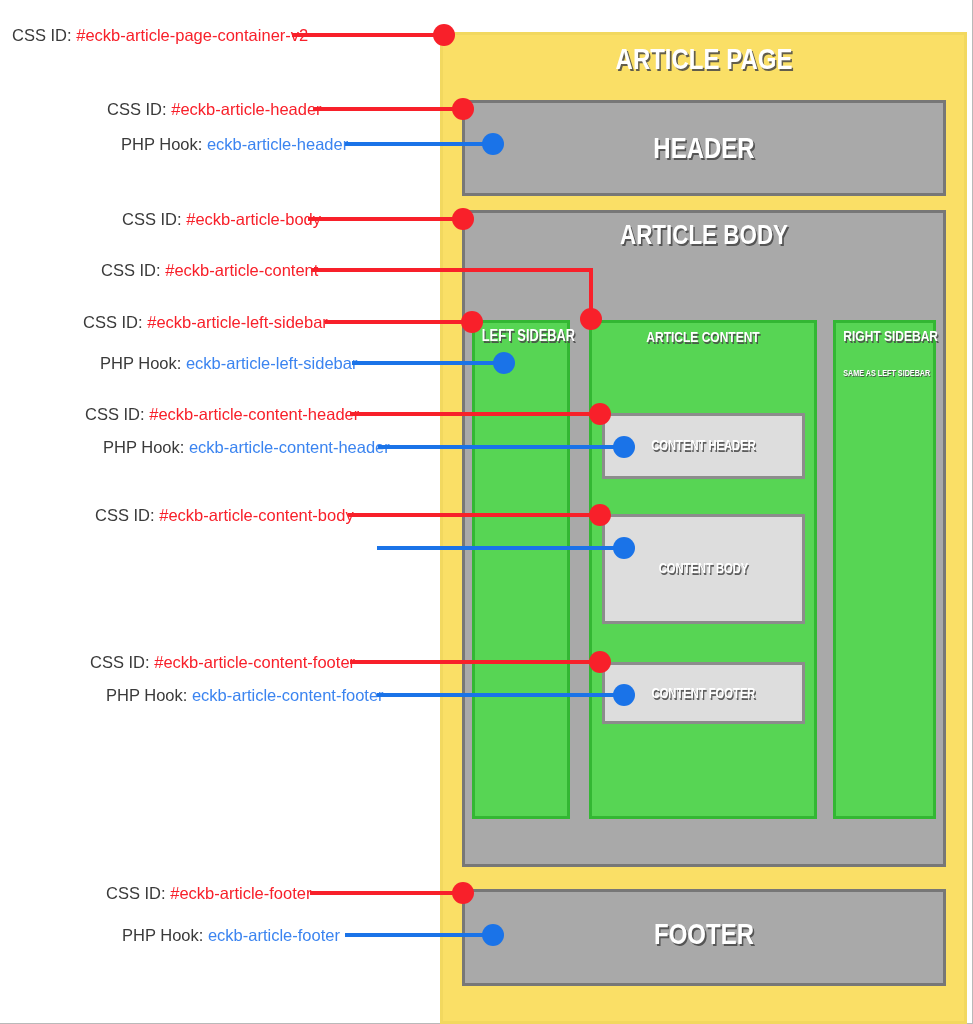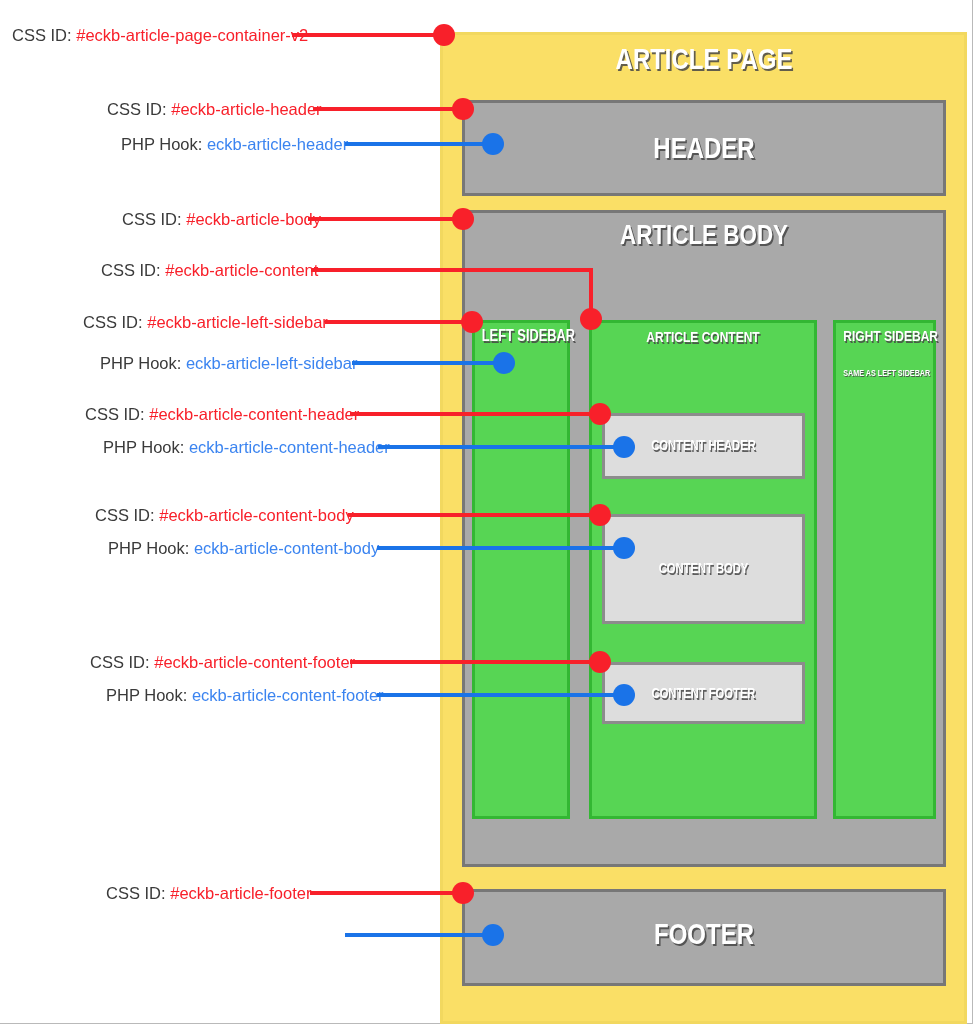--- a/index.html
+++ b/index.html
@@ -194,24 +194,20 @@
   <div class="lead blue" style="left:378px;top:445px;width:250px;"></div>
   <div class="dot blue" style="left:613px;top:436px;"></div>
 
   <div class="label" style="left:95px;top:506px;">
     <span>CSS ID:</span> 
     <span class="val-red">#eckb-article-content-body</span>
   </div>
   <div class="lead" style="left:348px;top:513px;width:252px;"></div>
   <div class="dot" style="left:589px;top:504px;"></div>
 
-  <div class="label" style="left:108px;top:539px;">
-    <span>PHP Hook:</span> 
-    <span class="val-blue">eckb-article-content-body</span>
-  </div>
   <div class="lead blue" style="left:377px;top:546px;width:251px;"></div>
   <div class="dot blue" style="left:613px;top:537px;"></div>
 
   <div class="label" style="left:90px;top:653px;">
     <span>CSS ID:</span> 
     <span class="val-red">#eckb-article-content-footer</span>
   </div>
   <div class="lead" style="left:350px;top:660px;width:250px;"></div>
   <div class="dot" style="left:589px;top:651px;"></div>
 
@@ -222,16 +218,20 @@
   <div class="lead blue" style="left:377px;top:693px;width:251px;"></div>
   <div class="dot blue" style="left:613px;top:684px;"></div>
 
   <div class="label" style="left:106px;top:884px;">
     <span>CSS ID:</span> 
     <span class="val-red">#eckb-article-footer</span>
   </div>
   <div class="lead" style="left:310px;top:891px;width:153px;"></div>
   <div class="dot" style="left:452px;top:882px;"></div>
 
+  <div class="label" style="left:122px;top:926px;">
+    <span>PHP Hook:</span> 
+    <span class="val-blue">eckb-article-footer</span>
+  </div>
   <div class="lead blue" style="left:345px;top:933px;width:148px;"></div>
   <div class="dot blue" style="left:482px;top:924px;"></div>
 
 </div>
 
 </body></html>

